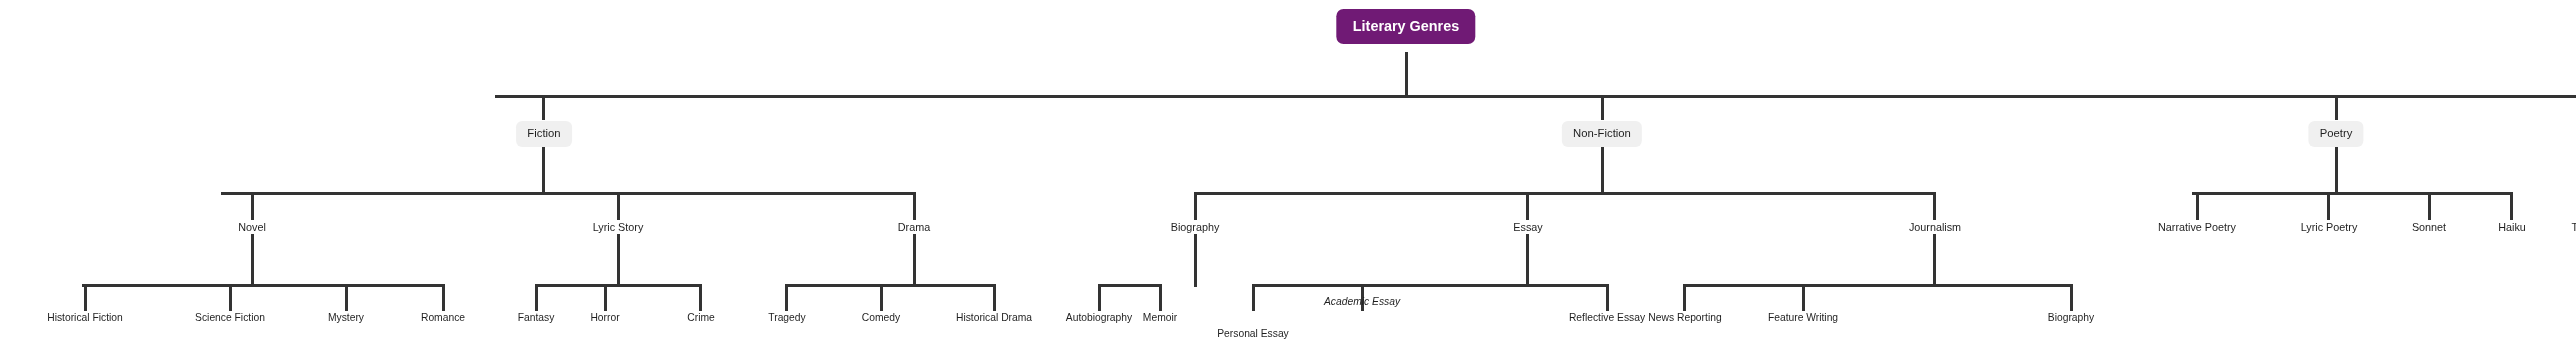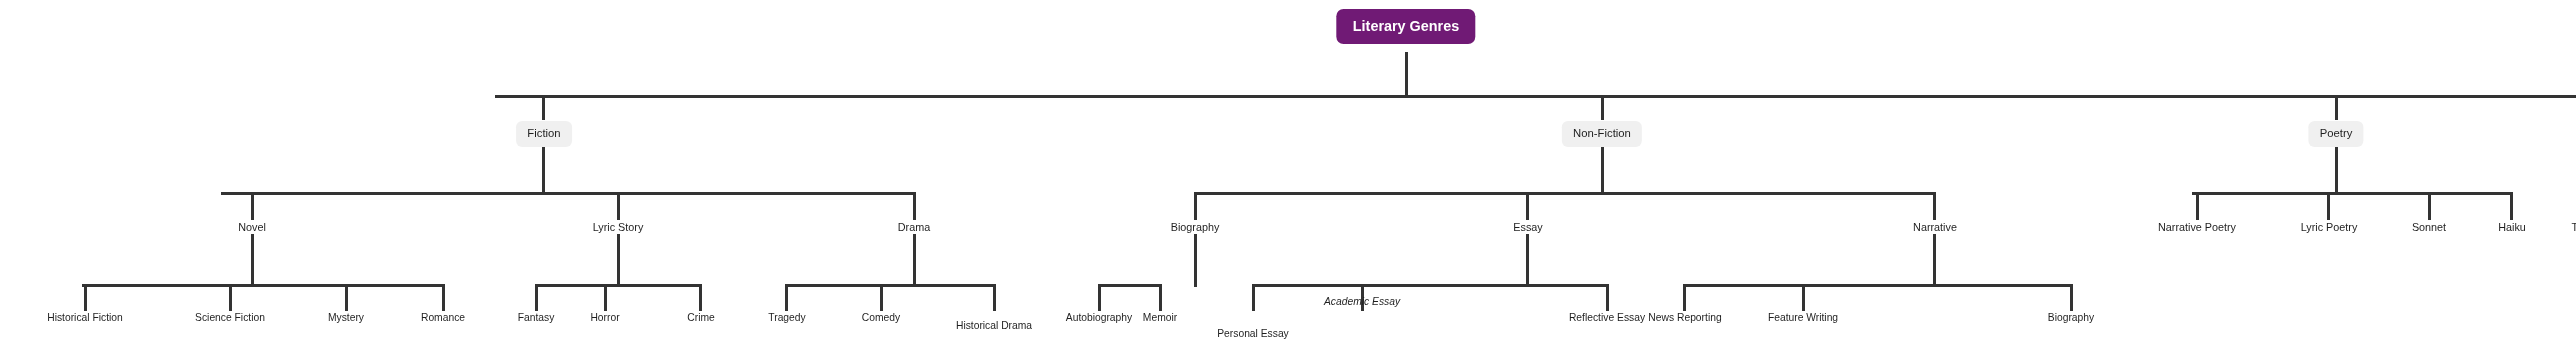--- a/index.html
+++ b/index.html
@@ -120,36 +120,36 @@
   <div id="nodes">
       <div class="node node-root" style="left: 1406px; top: 9.3px; background: #701a75; color: rgb(255, 255, 255);"><span>Literary Genres</span></div>
       <div class="node node-l2" style="left: 544px; top: 121px; background: rgb(240, 240, 240); color: rgb(31, 31, 31);"><span>Fiction</span></div>
       <div class="node node-l2" style="left: 1602px; top: 121px; background: rgb(240, 240, 240); color: rgb(31, 31, 31);"><span>Non-Fiction</span></div>
       <div class="node node-l2" style="left: 2336px; top: 121px; background: rgb(240, 240, 240); color: rgb(31, 31, 31);"><span>Poetry</span></div>
       <div class="node node-l3" style="left: 252px; top: 221px; color: rgb(31, 31, 31);"><span>Novel</span></div>
       <div class="node node-l3" style="left: 618px; top: 221px; color: rgb(31, 31, 31);"><span>Lyric Story</span></div>
       <div class="node node-l3" style="left: 914px; top: 221px; color: rgb(31, 31, 31);"><span>Drama</span></div>
       <div class="node node-l3" style="left: 1195px; top: 221px; color: rgb(31, 31, 31);"><span>Biography</span></div>
       <div class="node node-l3" style="left: 1528px; top: 221px; color: rgb(31, 31, 31);"><span>Essay</span></div>
-      <div class="node node-l3" style="left: 1935px; top: 221px; color: rgb(31, 31, 31);"><span>Narrative</span></div>
+      <div class="node node-l3" style="left: 1935px; top: 221px; color: rgb(31, 31, 31);"><span>Journalism</span></div>
       <div class="node node-l3" style="left: 2197px; top: 221px; color: rgb(31, 31, 31);"><span>Narrative Poetry</span></div>
       <div class="node node-l3" style="left: 2329px; top: 221px; color: rgb(31, 31, 31);"><span>Lyric Poetry</span></div>
       <div class="node node-l3" style="left: 2429px; top: 221px; color: rgb(31, 31, 31);"><span>Sonnet</span></div>
       <div class="node node-l3" style="left: 2512px; top: 221px; color: rgb(31, 31, 31);"><span>Haiku</span></div>
       <div class="node node-l3" style="left: 2591px; top: 221px; color: rgb(31, 31, 31);"><span>Tragedy</span></div>
       <div class="node node-l4" style="left: 85px; top: 312px; color: rgb(31, 31, 31); text-align: right;"><span>Historical Fiction</span></div>
       <div class="node node-l4" style="left: 230px; top: 312px; color: rgb(31, 31, 31);"><span>Science Fiction</span></div>
       <div class="node node-l4" style="left: 346px; top: 312px; color: rgb(31, 31, 31);"><span>Mystery</span></div>
       <div class="node node-l4" style="left: 443px; top: 312px; color: rgb(31, 31, 31);"><span>Romance</span></div>
       <div class="node node-l4" style="left: 536px; top: 312px; color: rgb(31, 31, 31);"><span>Fantasy</span></div>
       <div class="node node-l4" style="left: 605px; top: 312px; color: rgb(31, 31, 31);"><span>Horror</span></div>
       <div class="node node-l4" style="left: 701px; top: 312px; color: rgb(31, 31, 31);"><span>Crime</span></div>
       <div class="node node-l4" style="left: 787px; top: 312px; color: rgb(31, 31, 31);"><span>Tragedy</span></div>
       <div class="node node-l4" style="left: 881px; top: 312px; color: rgb(31, 31, 31);"><span>Comedy</span></div>
-      <div class="node node-l4" style="left: 994px; top: 312px; color: rgb(31, 31, 31); margin-top: 8px;"><span>Historical Drama</span></div>
+      <div class="node node-l4" style="left: 994px; top: 312px; color: rgb(31, 31, 31);"><span>Historical Drama</span></div>
       <div class="node node-l4" style="left: 1099px; top: 312px; color: rgb(31, 31, 31);"><span>Autobiography</span></div>
       <div class="node node-l4" style="left: 1160px; top: 312px; color: rgb(31, 31, 31);"><span>Memoir</span></div>
       <div class="node node-l4" style="left: 1253px; top: 320px; color: rgb(31, 31, 31); margin-top: 8px;"><span>Personal Essay</span></div>
       <div class="node node-l4" style="left: 1362px; top: 296px; color: rgb(31, 31, 31); font-style: italic;"><span>Academic Essay</span></div>
       <div class="node node-l4" style="left: 1607px; top: 312px; color: rgb(31, 31, 31);"><span>Reflective Essay</span></div>
       <div class="node node-l4" style="left: 1685px; top: 312px; color: rgb(31, 31, 31);"><span>News Reporting</span></div>
       <div class="node node-l4" style="left: 1803px; top: 312px; color: rgb(31, 31, 31);"><span>Feature Writing</span></div>
       <div class="node node-l4" style="left: 2071px; top: 312px; color: rgb(31, 31, 31);"><span>Biography</span></div>
     </div>
 </div>

